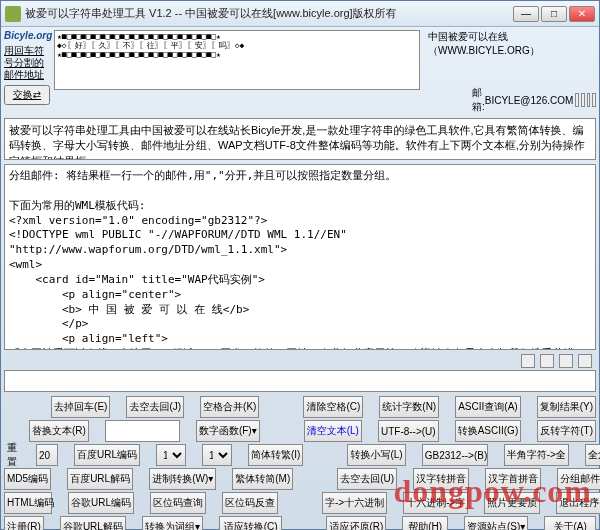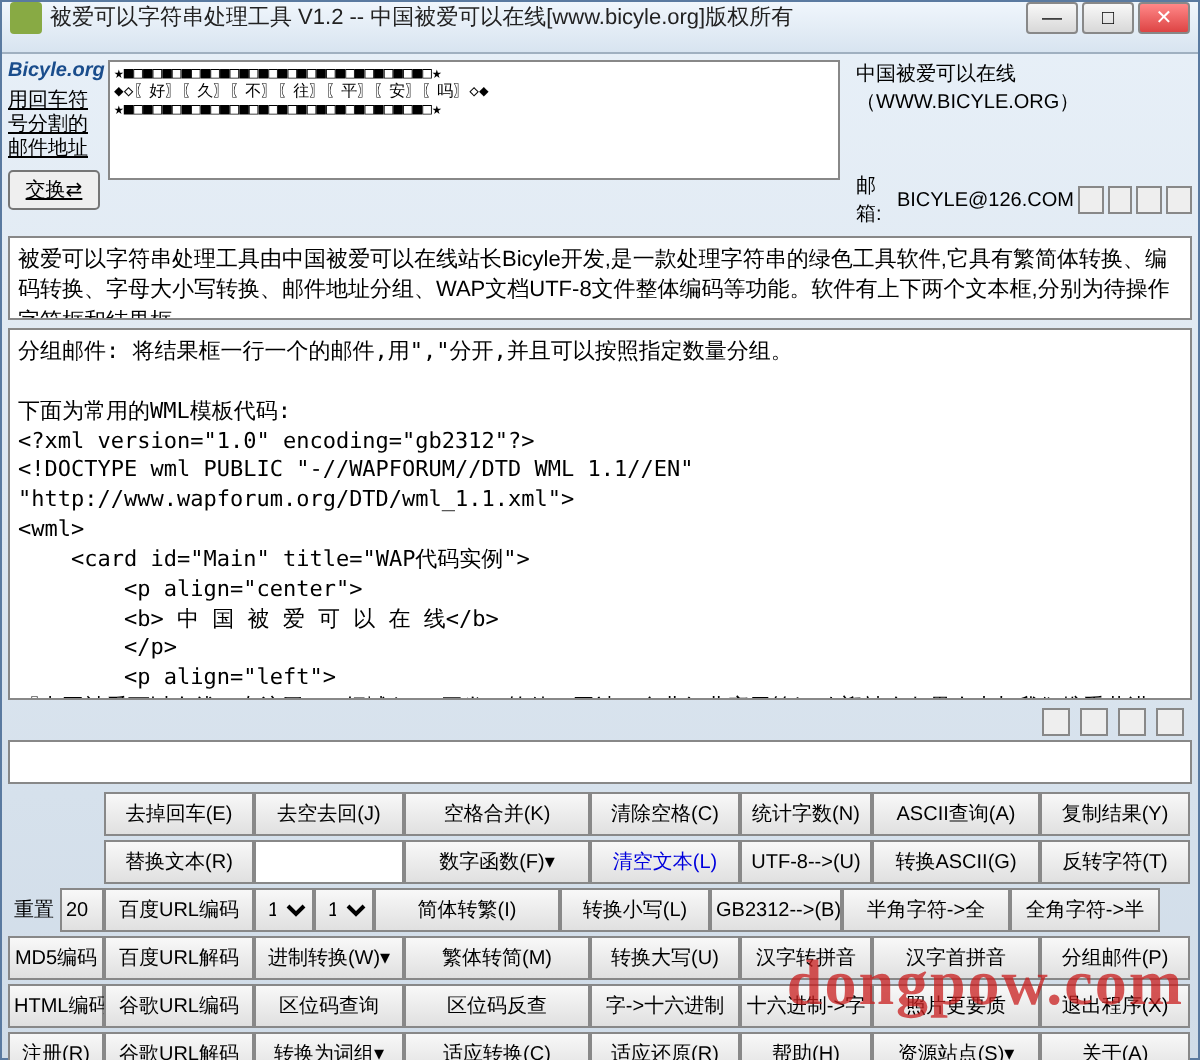--- a/index.html
+++ b/index.html
@@ -1,46 +1,46 @@
 <!DOCTYPE html>
 <html><head>
 <meta charset="utf-8">
 <style>
 * { box-sizing: border-box; margin: 0; padding: 0; }
 body { font-family: "Microsoft YaHei", SimSun, sans-serif; font-size: 11px; background: #d4e4f0; width: 600px; height: 530px; overflow: hidden; }
 .window { width: 600px; height: 530px; background: linear-gradient(#e8f0f8, #d0dce8); border: 1px solid #5a7aa0; }
-.titlebar { height: 26px; background: linear-gradient(#f0f6fc, #d8e4f0); display: flex; align-items: flex-start; padding: 0 4px; border-bottom: 1px solid #a0b0c0; }
+.titlebar { height: 26px; background: linear-gradient(#f0f6fc, #d8e4f0); display: flex; align-items: center; padding: 12px 4px; border-bottom: 1px solid #a0b0c0; }
 .titlebar-icon { width: 16px; height: 16px; background: #8a4; border-radius: 2px; margin-right: 4px; }
 .titlebar-text { flex: 1; font-size: 11px; color: #222; }
 .winbtns { display: flex; gap: 2px; }
 .winbtn { width: 26px; height: 16px; border: 1px solid #888; border-radius: 2px; display: flex; align-items: center; justify-content: center; font-size: 10px; background: linear-gradient(#f8f8f8,#d8d8d8); cursor: pointer; }
 .winbtn.close { background: linear-gradient(#f88,#d44); color: #fff; }
 .content { padding: 3px; }
 .top-row { display: flex; gap: 4px; margin-bottom: 4px; }
 .left-panel { width: 46px; }
 .logo { font-size: 10px; font-weight: bold; color: #1a4d8c; font-style: italic; }
 .side-label { font-size: 10px; line-height: 1.2; margin-top: 4px; text-decoration: underline; }
 .ascii-art { flex: 1; background: #fff; border: 1px solid #888; padding: 2px; font-family: monospace; font-size: 8px; line-height: 1.1; overflow: hidden; height: 60px; white-space: pre; }
 .right-info { width: 172px; font-size: 10px; padding-left: 4px; }
-.right-info .row { display: flex; align-items: center; margin-top: 4px; }
+.right-info .row { display: flex; align-items: center; margin-top: 4px; margin-left: 44px; }
 .mini-icon { width: 14px; height: 14px; border: 1px solid #888; margin-left: 2px; background: #eee; display: inline-block; }
 .exchange-btn { width: 46px; height: 20px; margin-top: 4px; font-size: 10px; text-decoration: underline; }
 .desc-box { background: #fff; border: 1px solid #888; padding: 4px; font-size: 11px; line-height: 1.4; height: 42px; overflow: hidden; margin-bottom: 4px; }
 .main-text { background: #fff; border: 1px solid #888; padding: 4px; font-family: monospace; font-size: 11px; line-height: 1.35; height: 186px; overflow-y: auto; white-space: pre-wrap; margin-bottom: 2px; }
 .icon-row { display: flex; justify-content: flex-end; gap: 3px; padding: 2px 4px; }
 .input-row { background: #fff; border: 1px solid #888; height: 22px; margin-bottom: 4px; }
 .button-grid { display: flex; flex-direction: column; gap: 2px; }
-.brow { display: flex; gap: 0; }
+.brow { display: flex; gap: 16px; }
 .brow button, .brow select, .brow input { height: 22px; font-size: 10px; padding: 0 2px; background: linear-gradient(#f8f8f8,#e0e0e0); border: 1px solid #888; cursor: pointer; white-space: nowrap; }
 .brow .lbl { height: 22px; font-size: 10px; display: flex; align-items: center; padding: 0 3px; }
 .col-0 { width: 48px; }
 .col-1 { width: 75px; }
 .col-2 { width: 75px; }
 .col-3 { width: 93px; }
-.col-4 { width: 75px; }
+.col-4 { width: 75px; margin-left: 28px; }
 .col-5 { width: 66px; }
 .col-6 { width: 84px; }
 .col-7 { width: 75px; text-align: center; }
 .blue-text { color: #00d; }
 .num-input { width: 22px !important; text-align: left; }
 .sel-sm { width: 30px !important; }
 .watermark { position: absolute; bottom: 20px; right: 8px; font-size: 32px; font-weight: bold; color: rgba(200,30,30,0.75); font-family: Georgia, serif; letter-spacing: 1px; pointer-events: none; }
 </style>
 </head>
 <body>
@@ -144,21 +144,21 @@
         <button class="col-4">转换小写(L)</button>
         <button class="col-5">GB2312--&gt;(B)</button>
         <button class="col-6">半角字符-&gt;全</button>
         <button class="col-7">全角字符-&gt;半</button>
       </div>
       <div class="brow">
         <button class="col-0">MD5编码</button>
         <button class="col-1">百度URL解码</button>
         <button class="col-2">进制转换(W)▾</button>
         <button class="col-3">繁体转简(M)</button>
-        <button class="col-4">转换大写(U)</button>
+        <button class="col-4">去空去回(U)</button>
         <button class="col-5">汉字转拼音</button>
         <button class="col-6">汉字首拼音</button>
         <button class="col-7">分组邮件(P)</button>
       </div>
       <div class="brow">
         <button class="col-0">HTML编码</button>
         <button class="col-1">谷歌URL编码</button>
         <button class="col-2">区位码查询</button>
         <button class="col-3">区位码反查</button>
         <button class="col-4">字-&gt;十六进制</button>

